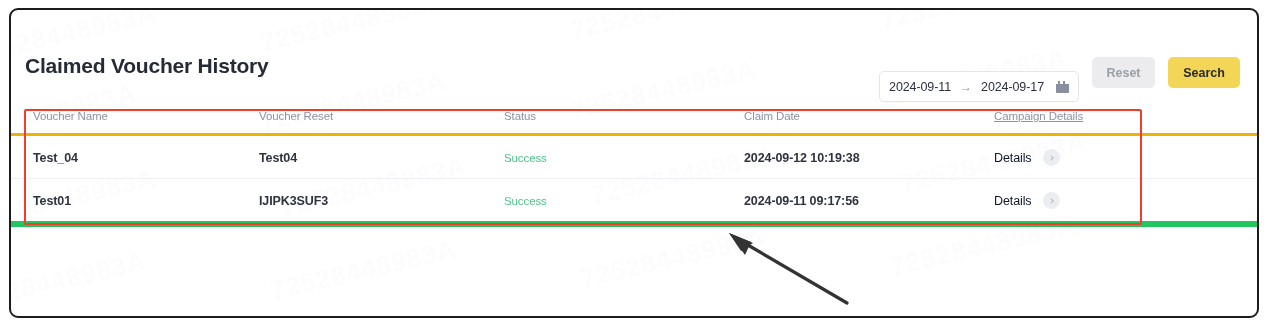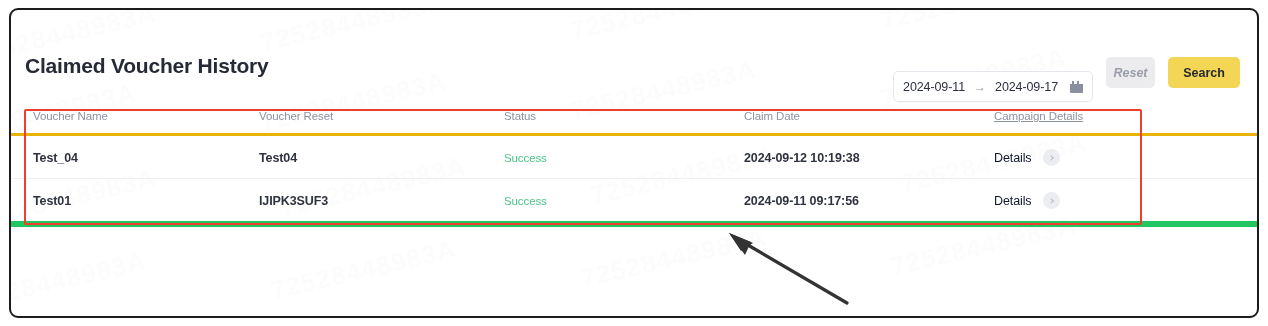--- a/index.html
+++ b/index.html
@@ -134,24 +134,23 @@
     align-items: center;
     justify-content: center;
     border-radius: 5px;
     font-size: 12.5px;
     font-weight: bold;
     cursor: pointer;
     border: none;
     font-family: "Liberation Sans", sans-serif;
   }
   .btn-reset {
-    width: 49px;
+    width: 63px;
     background: #ececee;
     color: #9a9ea9;
-    font-style: italic;
   }
   .btn-search {
     width: 72px;
     background: #f4d657;
     color: #26292f;
   }
 
   
   .table-wrap {
     position: absolute;

